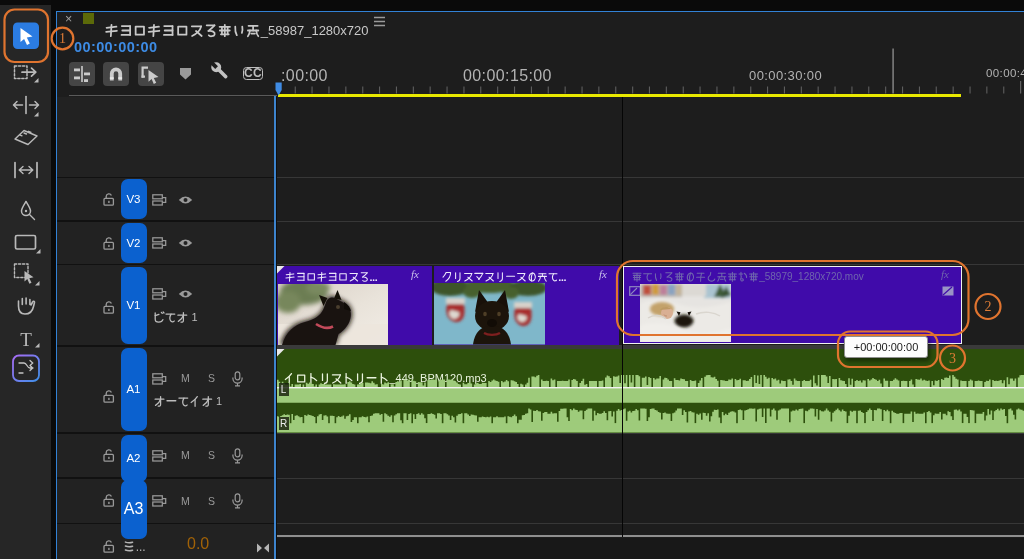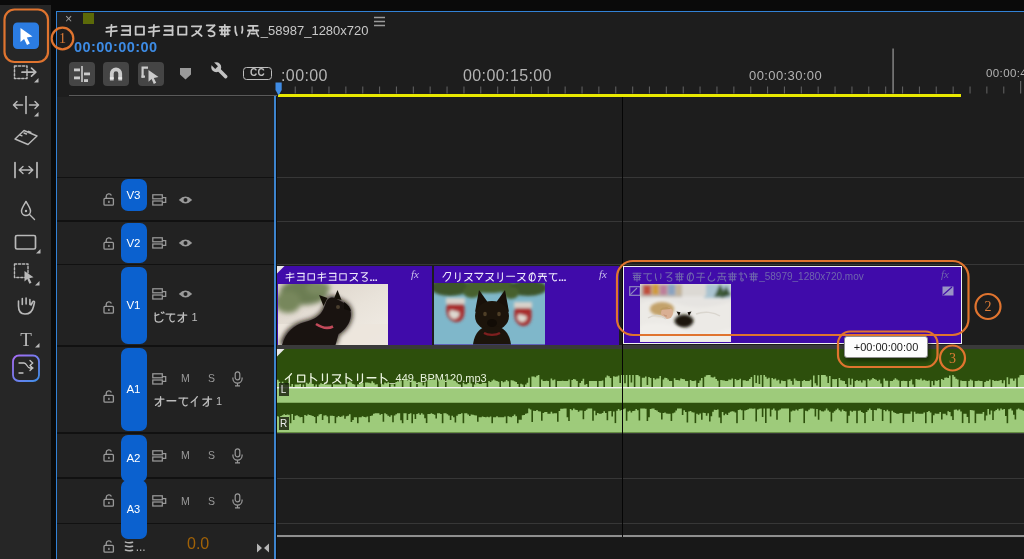--- a/index.html
+++ b/index.html
@@ -118,21 +118,21 @@
 <svg class="abs" style="left:179px;top:67px" width="13" height="13">
       <path d="M1,1 H12 V7.5 L6.5,12.5 L1,7.5 Z" fill="#9a9a9a"></path>
     </svg>
 <svg class="abs" style="left:207px;top:60px" width="26" height="26" viewBox="0 0 26 26">
 <g transform="rotate(-45 11 9)">
 <circle cx="11" cy="6.5" r="5" fill="#c2c2c2"></circle>
 <rect x="9.1" y="0" width="3.8" height="7" fill="#1d1d1d"></rect>
 <rect x="9.2" y="9" width="3.6" height="12.5" rx="1.5" fill="#c2c2c2"></rect>
 </g>
     </svg>
-<div class="abs" style="left:243px;top:66.5px;width:29px;height:13px;border:1.6px solid #bdbdbd;border-radius:3.5px;box-sizing:border-box;color:#bdbdbd;font-size:10px;font-weight:bold;text-align:center;line-height:10px;letter-spacing:0.3px">CC</div>
+<div class="abs" style="left:243px;top:66.5px;width:20px;height:13px;border:1.6px solid #bdbdbd;border-radius:3.5px;box-sizing:border-box;color:#bdbdbd;font-size:12px;font-weight:bold;text-align:center;line-height:10px;letter-spacing:0.3px">CC</div>
 <div class="abs" style="left:69px;top:95px;width:208px;height:1.2px;background:#5a5a5a"></div>
 <div class="abs" style="left:281px;top:66.5px;color:#b3b3b3;font-size:16px;letter-spacing:0.4px">:00:00</div>
 <div class="abs" style="left:463px;top:66.5px;color:#b3b3b3;font-size:16px;letter-spacing:0.4px">00:00:15:00</div>
 <div class="abs" style="left:749px;top:68px;color:#b3b3b3;font-size:13px;letter-spacing:0.4px">00:00:30:00</div>
 <div class="abs" style="left:986px;top:66.5px;width:38px;overflow:hidden;color:#b3b3b3;font-size:11.5px;letter-spacing:0.4px">00:00:45:00</div>
 <svg class="abs" style="left:0;top:0" width="1024" height="100">
       <rect x="294.7" y="86.5" width="1.1" height="7" fill="#5e5e5e"></rect>
       <rect x="311.5" y="86.5" width="1.1" height="7" fill="#5e5e5e"></rect>
       <rect x="328.4" y="86.5" width="1.1" height="7" fill="#5e5e5e"></rect>
       <rect x="345.3" y="86.5" width="1.1" height="7" fill="#5e5e5e"></rect>
@@ -196,21 +196,21 @@
 <div class="abs" style="left:57px;top:477.0px;width:220px;height:1.6px;background:#111111"></div>
 <div class="abs" style="left:57px;top:522.5px;width:220px;height:1.6px;background:#111111"></div>
 <div class="abs" style="left:276px;top:97px;width:1.2px;height:462px;background:#0f0f0f"></div>
 <svg class="abs" style="left:103px;top:193px" width="12" height="13" viewBox="0 0 12 13">
       <g stroke="#9a9a9a" fill="none" stroke-width="1.3">
         <rect x="1" y="5.4" width="9.4" height="6.8" rx="1"></rect>
         <path d="M3.2,5.4 V3.4 A2.7,2.7 0 0 1 8.4,2.6"></path>
         <rect x="5.2" y="7.8" width="1.4" height="2.2" fill="#9a9a9a" stroke="none"></rect>
       </g>
     </svg>
-<div class="abs" style="left:120.5px;top:179px;width:26px;height:32px;background:#0b61cf;border-radius:7px;color:#fff;font-size:11.5px;display:flex;align-items:center;justify-content:center">V3</div>
+<div class="abs" style="left:120.5px;top:179px;width:26px;height:40px;background:#0b61cf;border-radius:7px;color:#fff;font-size:11.5px;display:flex;align-items:center;justify-content:center">V3</div>
 <svg class="abs" style="left:152px;top:193.5px" width="15" height="12" viewBox="0 0 15 12">
       <g stroke="#9a9a9a" fill="none" stroke-width="1.25">
         <rect x="0.8" y="0.8" width="9.5" height="4"></rect>
         <rect x="0.8" y="7" width="9.5" height="4"></rect>
         <path d="M10.3,3.6 h3.4 v4.8 h-3.4"></path>
       </g>
     </svg>
 <svg class="abs" style="left:178px;top:194.5px" width="15" height="10" viewBox="0 0 15 10">
       <path d="M0.8,5 Q7.5,-1.8 14.2,5 Q7.5,11.8 0.8,5 Z" fill="#9a9a9a"></path>
       <circle cx="7.5" cy="5" r="2" fill="#222"></circle>
@@ -329,21 +329,21 @@
         <path d="M0.9,6.5 V7.5 A4.6,4.6 0 0 0 10.1,7.5 V6.5 M5.5,12.4 V14.6 M3,14.8 H8"></path>
       </g>
     </svg>
 <svg class="abs" style="left:103px;top:494px" width="12" height="13" viewBox="0 0 12 13">
       <g stroke="#9a9a9a" fill="none" stroke-width="1.3">
         <rect x="1" y="5.4" width="9.4" height="6.8" rx="1"></rect>
         <path d="M3.2,5.4 V3.4 A2.7,2.7 0 0 1 8.4,2.6"></path>
         <rect x="5.2" y="7.8" width="1.4" height="2.2" fill="#9a9a9a" stroke="none"></rect>
       </g>
     </svg>
-<div class="abs" style="left:120.5px;top:479.5px;width:26px;height:59px;background:#0b61cf;border-radius:7px;color:#fff;font-size:11px;display:flex;align-items:center;justify-content:center">A3</div>
+<div class="abs" style="left:120.5px;top:479.5px;width:26px;height:59px;background:#0b61cf;border-radius:7px;color:#fff;font-size:16px;display:flex;align-items:center;justify-content:center">A3</div>
 <svg class="abs" style="left:152px;top:495.0px" width="15" height="12" viewBox="0 0 15 12">
       <g stroke="#9a9a9a" fill="none" stroke-width="1.25">
         <rect x="0.8" y="0.8" width="9.5" height="4"></rect>
         <rect x="0.8" y="7" width="9.5" height="4"></rect>
         <path d="M10.3,3.6 h3.4 v4.8 h-3.4"></path>
       </g>
     </svg>
 <div class="abs" style="left:181px;top:494.5px;color:#9a9a9a;font-size:10.5px">M</div>
 <div class="abs" style="left:208px;top:494.5px;color:#9a9a9a;font-size:10.5px">S</div>
 <svg class="abs" style="left:232px;top:493.0px" width="11" height="16" viewBox="0 0 11 16">

